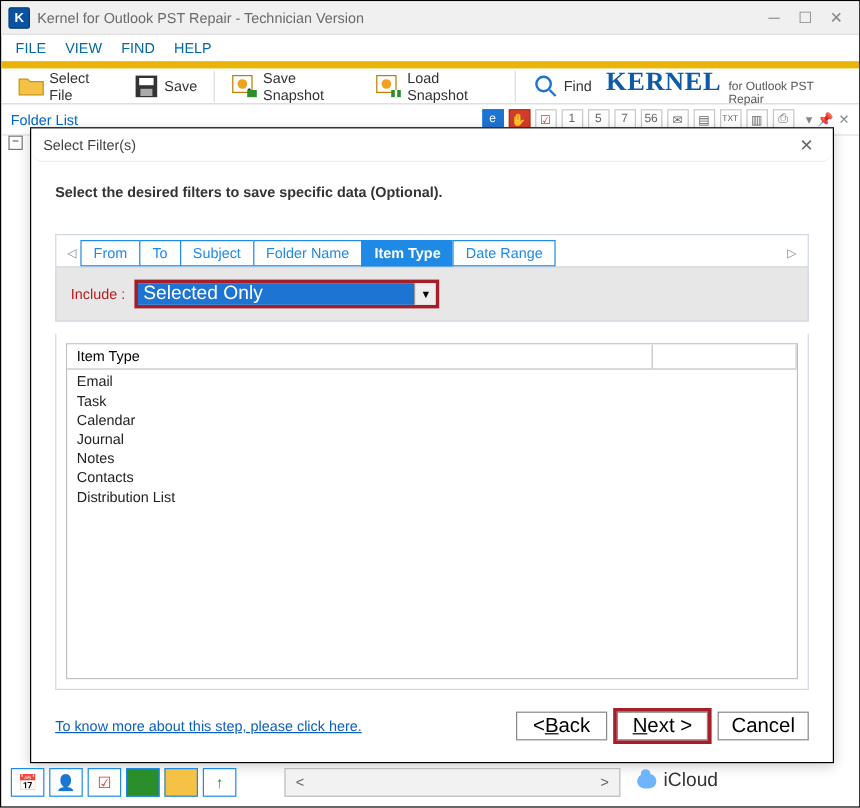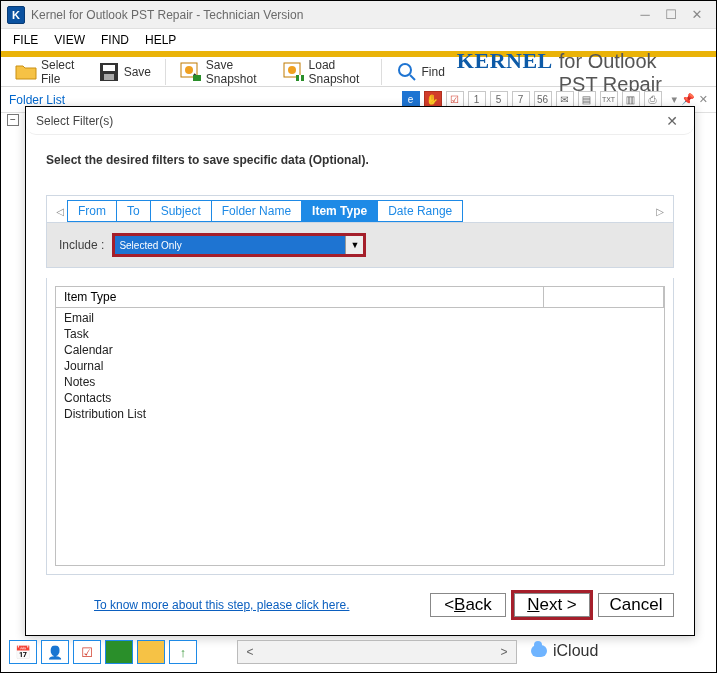--- a/index.html
+++ b/index.html
@@ -3,30 +3,30 @@
 <meta charset="utf-8">
 <style>
   * { box-sizing: border-box; }
   body { margin: 0; font-family: "Segoe UI", Tahoma, sans-serif; font-size: 12px; background: #fff; width: 717px; height: 673px; overflow: hidden; border:1px solid #000; position:relative; }
   
   .titlebar { background:#f0f0f0; height:28px; display:flex; align-items:center; padding:0 6px; color:#6a6a6a; font-size:12px; border-bottom:1px solid #e0e0e0; }
   .titlebar .app-icon { width:18px; height:18px; background:#0b52a0; border:1px solid #083b75; border-radius:2px; display:flex; align-items:center; justify-content:center; color:#fff; font-weight:bold; font-size:11px; margin-right:6px;}
   .titlebar .spacer { flex:1; }
   .titlebar .win-btn { width:26px; height:20px; display:flex; align-items:center; justify-content:center; color:#888; font-size:13px; }
   
-  .menubar { height:22px; display:flex; align-items:center; padding:0 12px; gap:16px; color:#000000; font-size:12px; }
+  .menubar { height:22px; display:flex; align-items:center; padding:0 12px; gap:16px; color:#0369a1; font-size:12px; }
   .menubar span { cursor:default; }
   
   .toolbar { height:36px; display:flex; align-items:center; padding:0 8px; border-top:6px solid #eab308; border-bottom:1px solid #d8d8d8; gap:6px; }
   .tb-btn { display:flex; align-items:center; gap:4px; padding:2px 6px; font-size:12px; color:#333; }
   .tb-icon { width:22px; height:22px; display:inline-flex; align-items:center; justify-content:center; }
   .tb-sep { width:1px; height:26px; background:#ddd; margin:0 2px;}
   .brand { margin-left:auto; display:flex; align-items:baseline; gap:6px; padding-right:8px; }
   .brand-k { color:#0d5aa7; font-weight:bold; font-size:22px; font-family: Georgia, serif; letter-spacing:0.5px;}
-  .brand-rest { color:#555; font-size:20px; }
+  .brand-rest { color:#555; font-size:10px; }
   
   .strip2 { height:26px; border-bottom:1px solid #e0e0e0; display:flex; align-items:center; padding:0 8px; gap:4px; justify-content:flex-start; }
   .strip2 .left-label { color:#06c; font-weight:normal; font-size:12px; margin-right:auto;}
   .strip2 .mini { width:18px; height:18px; border:1px solid #c8c8c8; display:flex; align-items:center; justify-content:center; font-size:10px; color:#666; background:#fff;}
   .strip2 .mini.blue { background:#1e74d2; border-color:#1e74d2; color:#fff;}
   .strip2 .mini.red  { background:#d23c2a; border-color:#b03020; color:#fff;}
   .strip2 .tail { margin-left:6px; color:#888; display:flex; gap:4px; align-items:center;}
   .strip2 .tail span { font-size:11px;}
   
   .folderlist-row { position:absolute; top:112px; left:6px; font-size:11px; color:#333;}
@@ -39,34 +39,34 @@
   .dlg-heading { font-weight:bold; color:#333; margin-bottom:28px; font-size:12px;}
   
   .tabrow-wrap { border:1px solid #cfd8e3; border-bottom:none; padding:4px 6px 0 6px; display:flex; align-items:center; background:#fff;}
   .tab-nav { width:14px; height:18px; display:flex; align-items:center; justify-content:center; color:#888; font-size:10px;}
   .tabs { display:flex; gap:0; }
   .tab { border:1px solid #1e8ae6; color:#1e8ae6; background:#fff; padding:3px 10px; font-size:12px; margin-right:-1px; }
   .tab.active { background:#1e8ae6; color:#fff; font-weight:bold; }
   .tabrow-wrap .spacer { flex:1; }
   
   .include-strip { background:#e7e7e7; border:1px solid #cfd8e3; border-top:1px solid #cfd8e3; padding:10px 12px; display:flex; align-items:center; gap:8px;}
-  .include-strip label { color:#404040; }
+  .include-strip label { color:#b91c1c; }
   .include-select-wrap { border:3px solid #a51f2b; display:flex; align-items:center;}
-  .include-select { width:230px; height:18px; background:#1e74d2; color:#fff; border:none; font-size:10px; padding:0 4px; appearance:none; }
+  .include-select { width:230px; height:18px; background:#1e74d2; color:#fff; border:none; font-size:16px; padding:0 4px; appearance:none; }
   .include-caret { width:18px; height:18px; background:#eee; border-left:1px solid #999; display:flex; align-items:center; justify-content:center; font-size:9px;}
   
   .listpanel { border:1px solid #cfd8e3; border-top:none; flex:1; margin:0 20px 0 20px; padding:8px 0 8px 0; overflow:hidden; display:flex; flex-direction:column;}
   .listpanel-inner { border:1px solid #c0c0c0; margin:0 8px; flex:1; background:#fff; overflow:auto;}
   .list-header { display:flex; border-bottom:1px solid #c0c0c0; background:#fff; font-size:12px;}
   .list-header .col { padding:3px 8px; border-right:1px solid #c0c0c0;}
   .list-header .col.main { flex:1; }
   .list-header .col.spare { width:120px;}
   .list-body { padding:2px 8px; font-size:12px; line-height:16px; color:#222;}
   
-  .dlg-footer { height:60px; display:flex; align-items:center; padding:0 20px;margin-left:48px; }
+  .dlg-footer { height:60px; display:flex; align-items:center; padding:0 20px; }
   .help-link { color:#0b5fbf; text-decoration:underline; font-size:12px;}
   .dlg-footer .spacer { flex:1;}
   .dlg-btn { width:76px; height:24px; border:1px solid #888; background:#fff; font-size:17px; margin-left:8px; display:flex; align-items:center; justify-content:center;}
   .dlg-btn.primary-ring { outline:3px solid #a51f2b; }
   
   .tray { position:absolute; left:8px; bottom:8px; display:flex; gap:4px;}
   .tray .cell { width:28px; height:24px; border:1px solid #1e8ae6; background:#fff; display:flex; align-items:center; justify-content:center; font-size:13px;}
   .hscroll { position:absolute; left:236px; bottom:8px; width:280px; height:24px; border:1px solid #bbb; background:#f2f2f2; display:flex; align-items:center;}
   .hscroll .arrow { width:24px; text-align:center; color:#666;}
   .hscroll .track { flex:1;}

